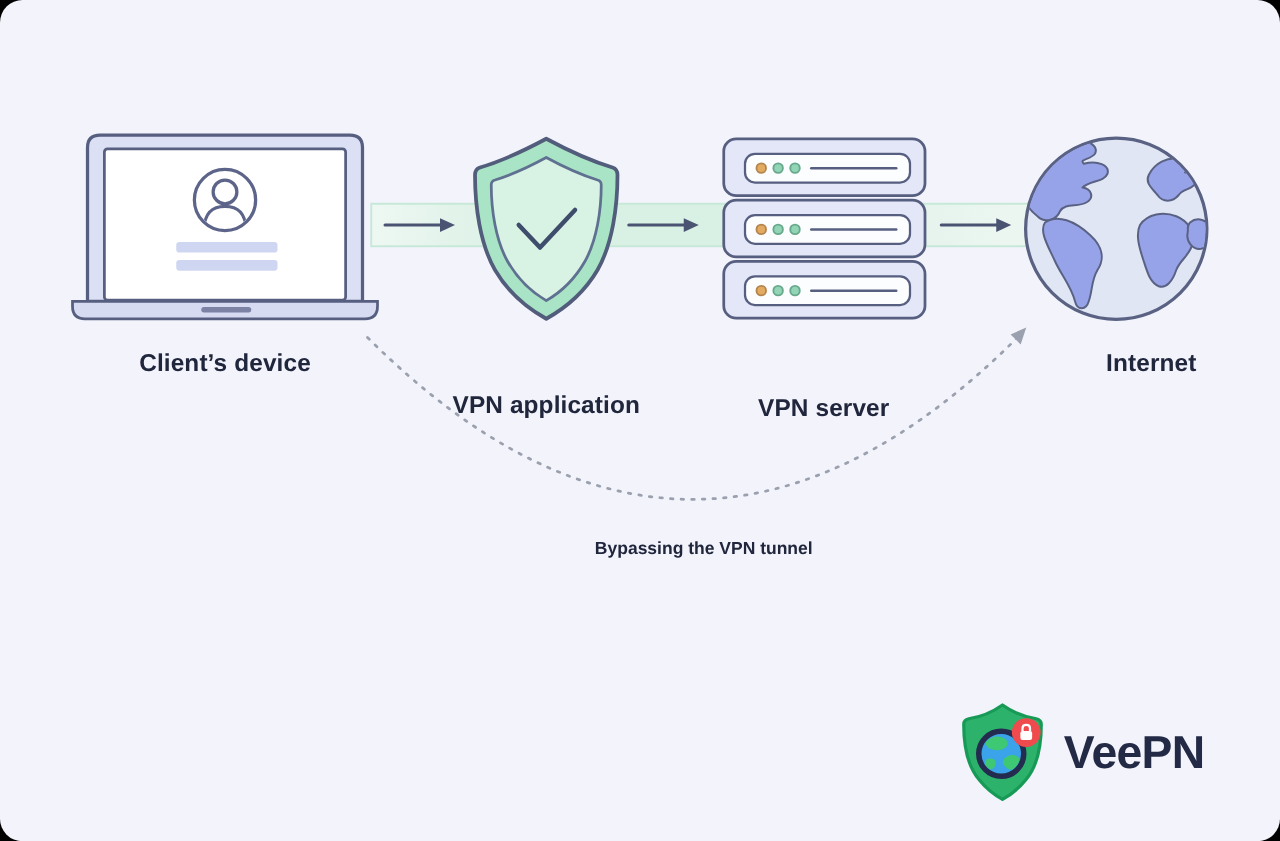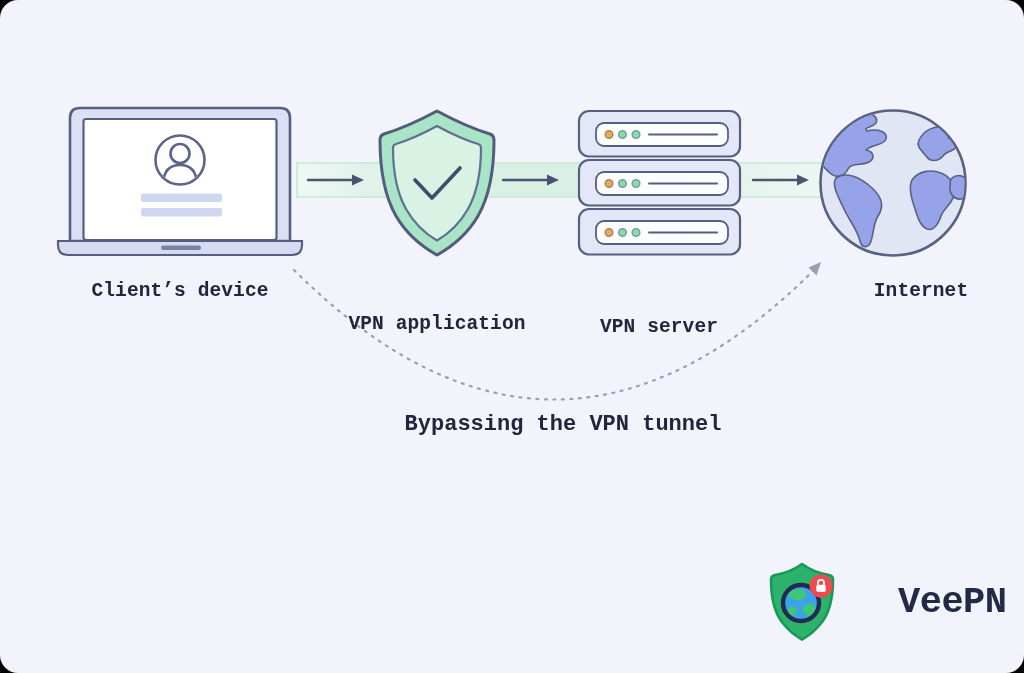--- a/index.html
+++ b/index.html
@@ -1,37 +1,37 @@
 <!DOCTYPE html>
 <html><head>
 <meta charset="utf-8">
 <style>
   html,body{margin:0;padding:0;background:#000;}
   body{display:flex;align-items:flex-start;justify-content:flex-start;}
   .canvas{
     position:relative;width:1024px;height:673px;
     background:#f2f3fb;border-radius:18px;overflow:hidden;
-    font-family:Liberation Mono, monospace;
+    font-family:Liberation Sans, sans-serif;
   }
   .diagram-svg{position:absolute;left:0;top:0;width:1024px;height:673px;}
   .node-label{
     position:absolute;top:280px;transform:translateX(-50%);
     font-size:19.5px;font-weight:bold;color:#20263c;white-space:nowrap;
     letter-spacing:0.1px;
   }
   .lbl-client{left:180px;}
   .lbl-app{left:437px;margin-top:33px;}
   .lbl-server{left:659px;margin-top:36px;}
   .lbl-internet{left:921px;}
   .bypass-label{
-    position:absolute;left:563px;top:412px;transform:translateX(-50%);
-    font-size:22px;font-weight:bold;color:#20263c;white-space:nowrap;
+    position:absolute;left:563px;top:430px;transform:translateX(-50%);
+    font-size:14px;font-weight:bold;color:#20263c;white-space:nowrap;
   }
   .logo-text{
-    position:absolute;left:898px;top:581px;
+    position:absolute;left:851px;top:581px;
     font-size:37px;font-weight:800;color:#232a45;letter-spacing:-0.5px;
     white-space:nowrap;
   }
 </style>
 </head>
 <body>
 
 <div class="canvas">
 
   <svg class="diagram-svg" viewBox="0 0 1024 673">

